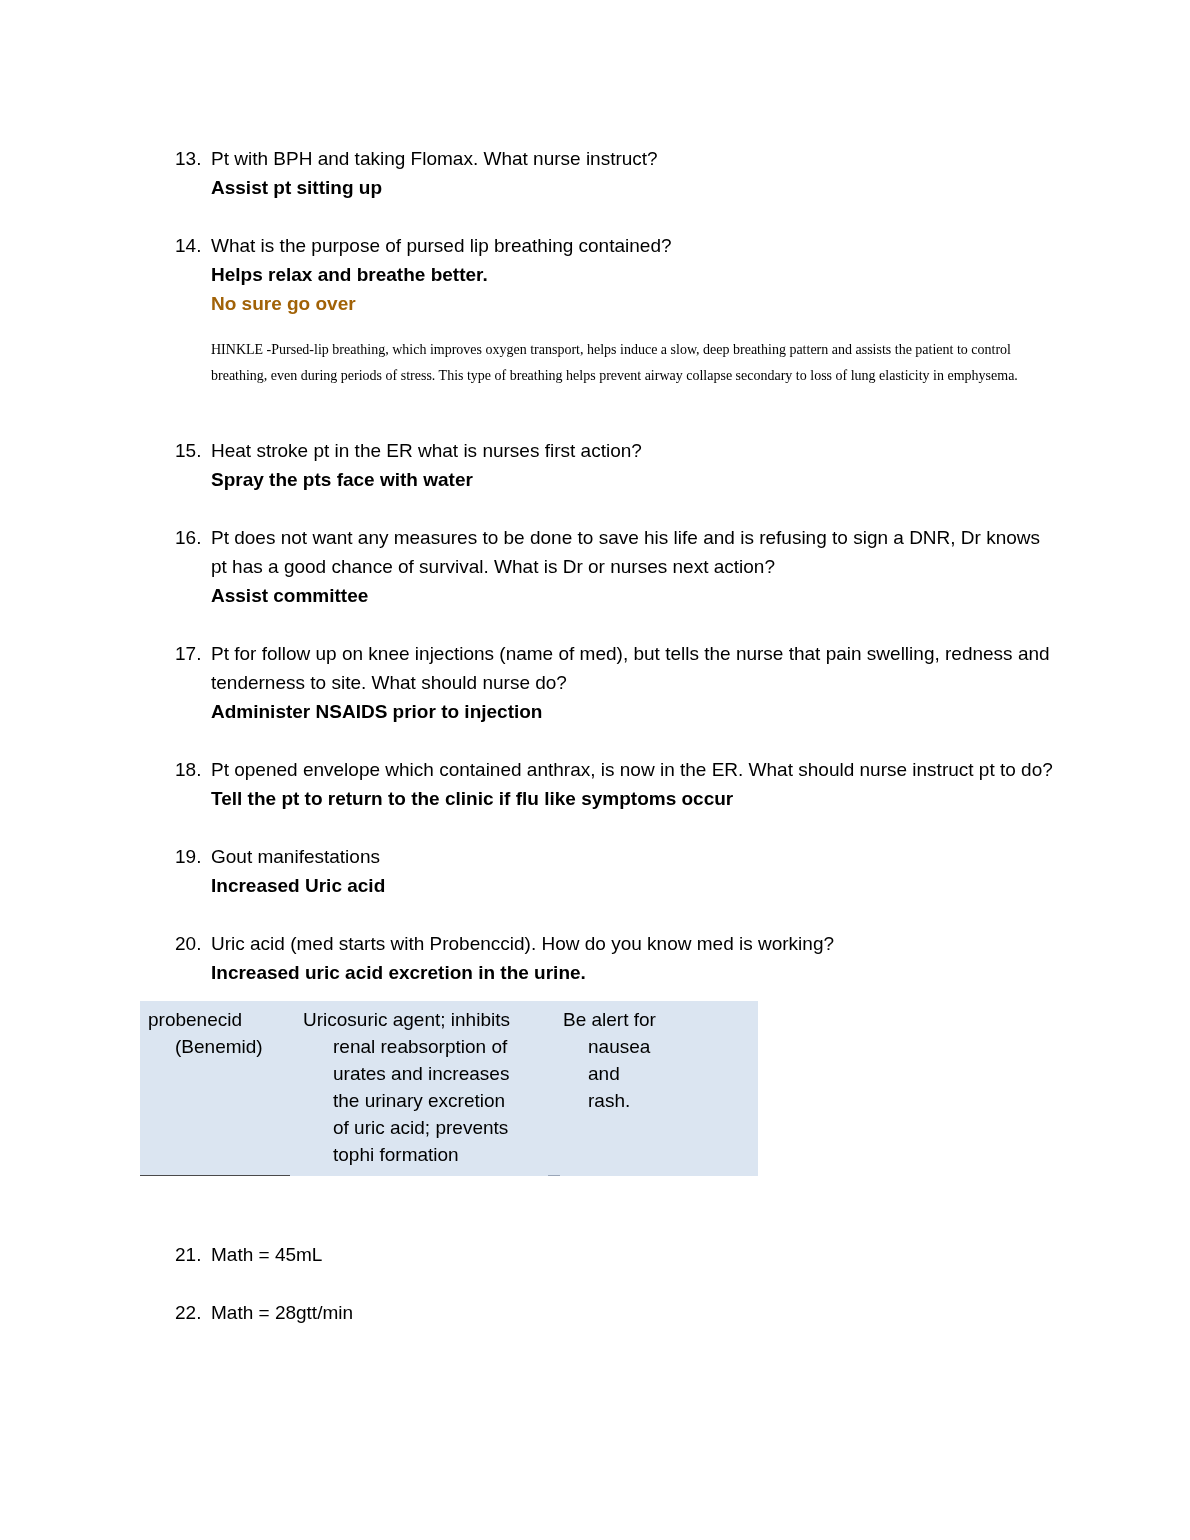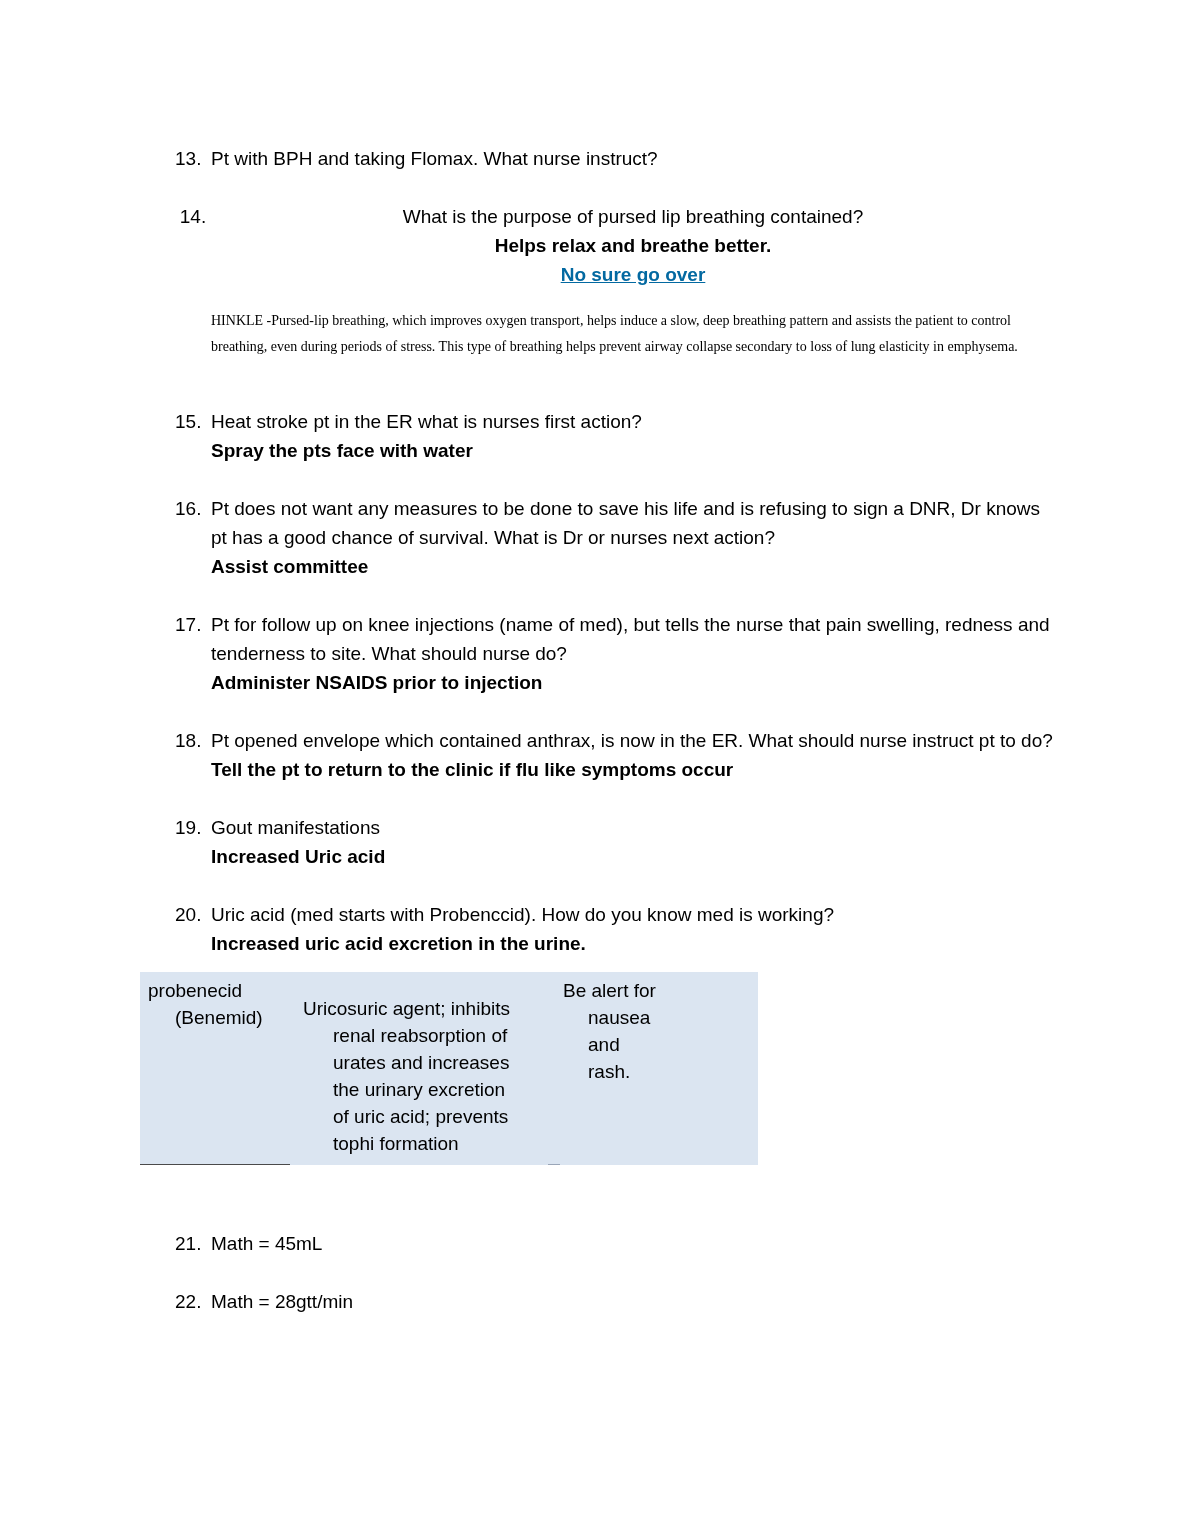--- a/index.html
+++ b/index.html
@@ -28,22 +28,22 @@
     font-size: 19px;
     line-height: 29px;
   }
   .body {
     width: 845px;
     font-size: 19px;
     line-height: 29px;
   }
   .q { font-weight: 400; }
   .a { font-weight: 700; }
-  .note { font-weight: 700; color: #0369a1; text-decoration: underline; }
-  .item-14 { margin-bottom: 0; text-align: center; }
+  .note { font-weight: 700; color: #a16207; }
+  .item-14 { margin-bottom: 0; }
   .ref {
     margin: 19px 0 47px 36px;
     width: 840px;
     font-family: "Liberation Serif", "DejaVu Serif", serif;
     font-size: 14px;
     line-height: 26px;
   }
   .item-20 { margin-bottom: 14px; }
   .drug-table {
     position: relative;
@@ -61,21 +61,20 @@
   .cell { white-space: pre-line; }
   .col-drug {
     width: 147px;
     padding-left: 27px;
     text-indent: -27px;
   }
   .col-action {
     width: 260px;
     padding-left: 38px;
     text-indent: -30px;
-    margin-top: 18px;
   }
   .col-alert {
     flex: 1;
     padding-left: 33px;
     padding-right: 6px;
     text-indent: -25px;
   }
   .cell-underline {
     position: absolute;
     left: 0;
@@ -96,20 +95,21 @@
 </style>
 </head>
 <body>
 
 <div class="page">
 
   <div class="item">
     <div class="num">13.</div>
     <div class="body">
       <div class="q">Pt with BPH and taking Flomax. What nurse instruct?</div>
+      <div class="a">Assist pt sitting up</div>
     </div>
   </div>
 
   <div class="item item-14">
     <div class="num">14.</div>
     <div class="body">
       <div class="q">What is the purpose of pursed lip breathing contained?</div>
       <div class="a">Helps relax and breathe better.</div>
       <div class="note">No sure go over</div>
     </div>

